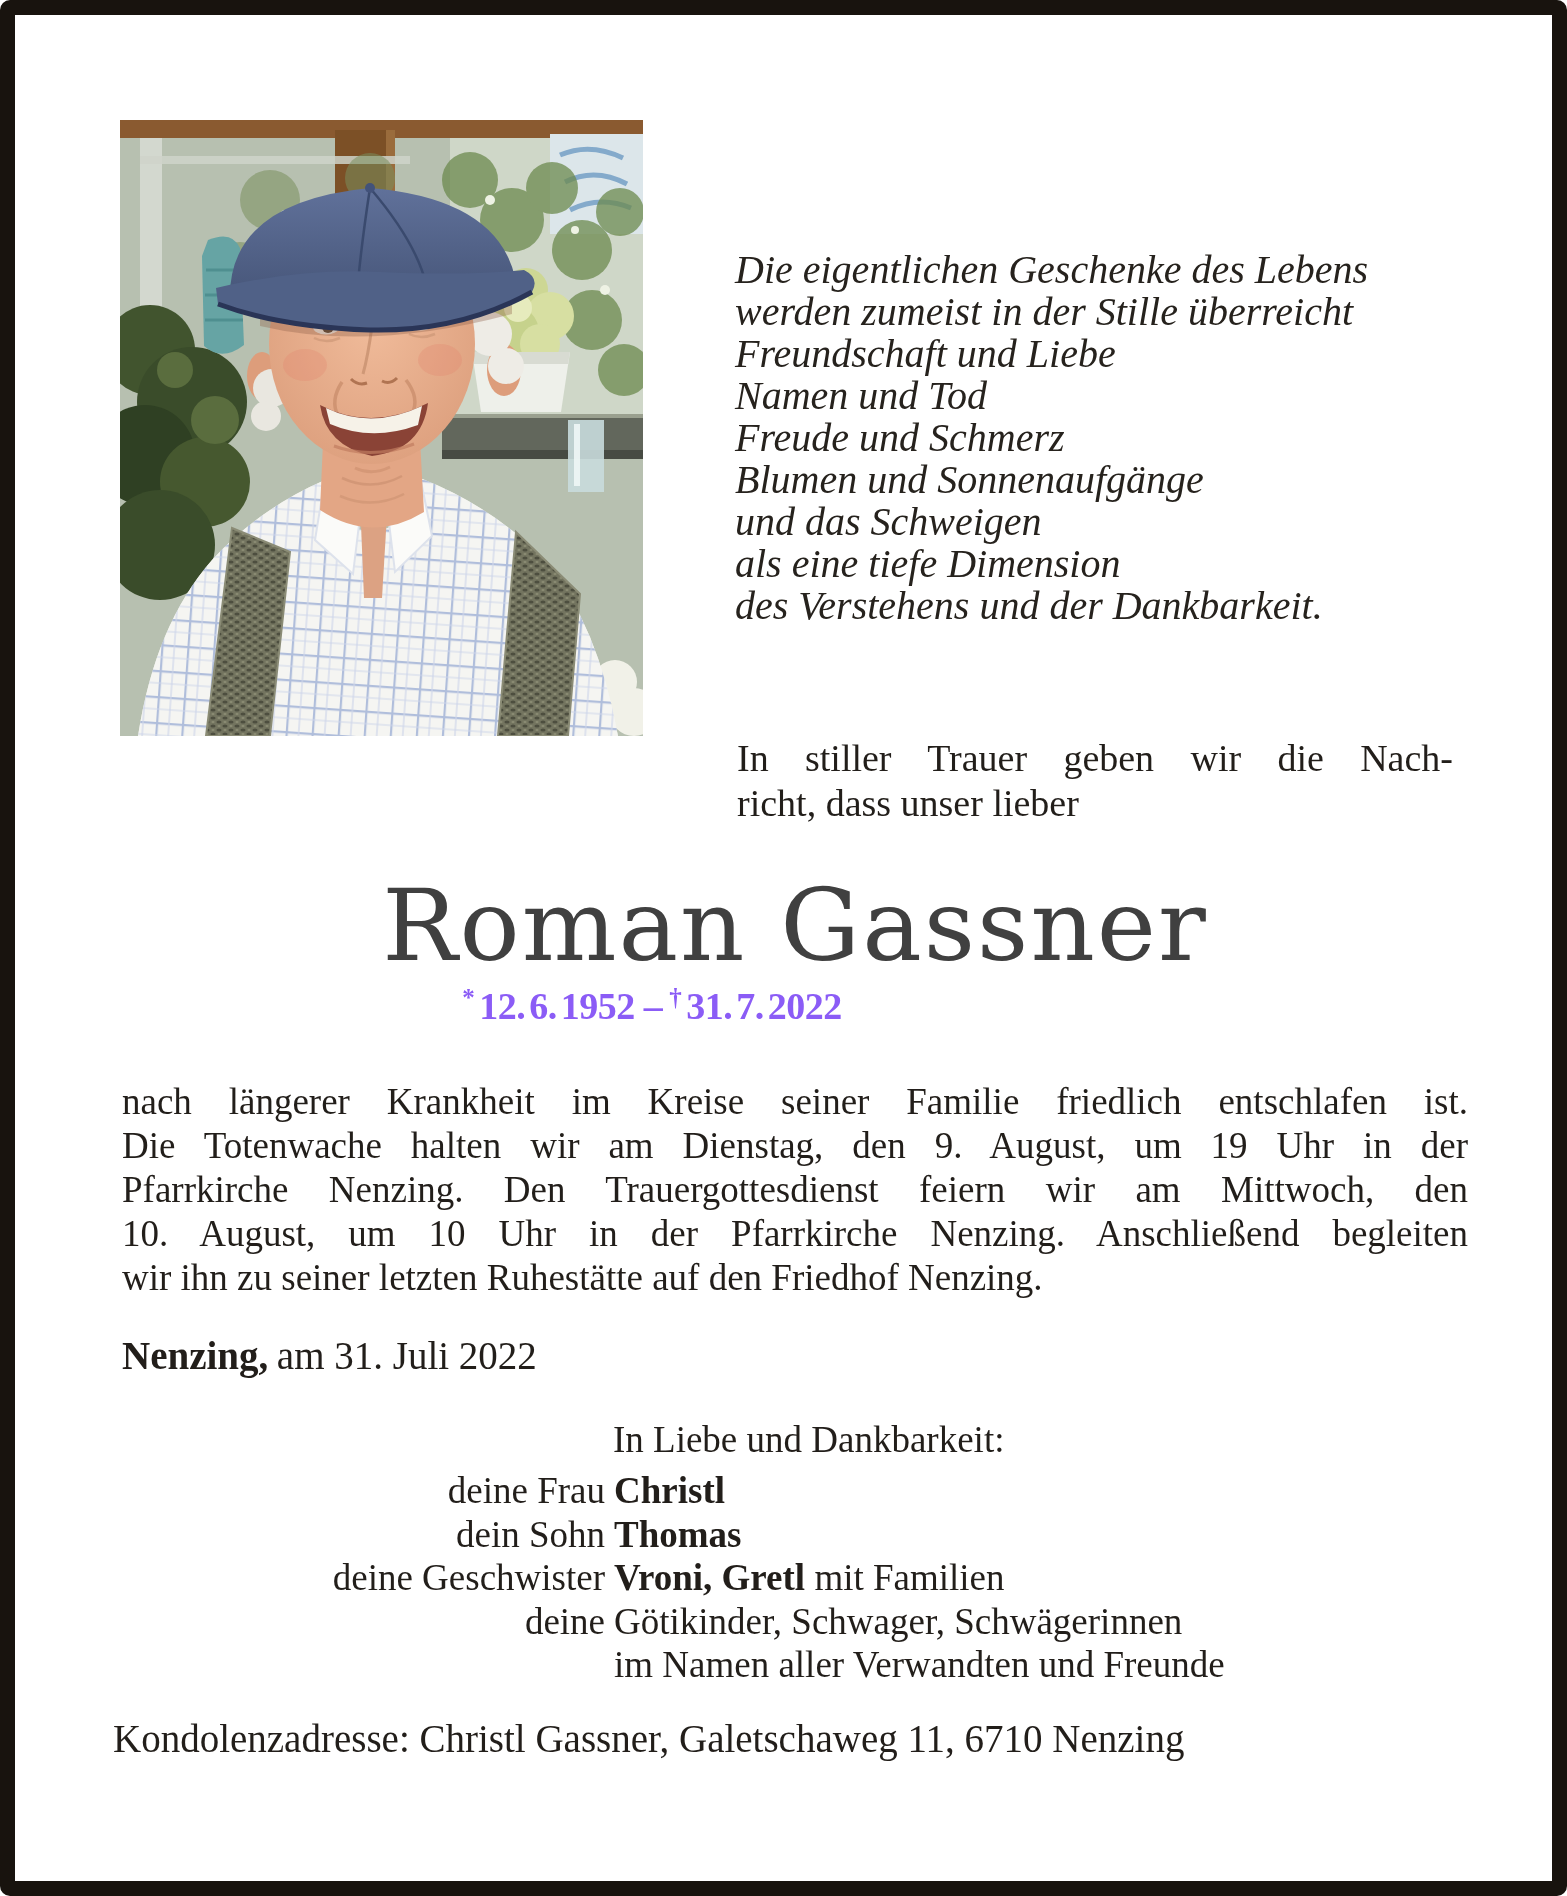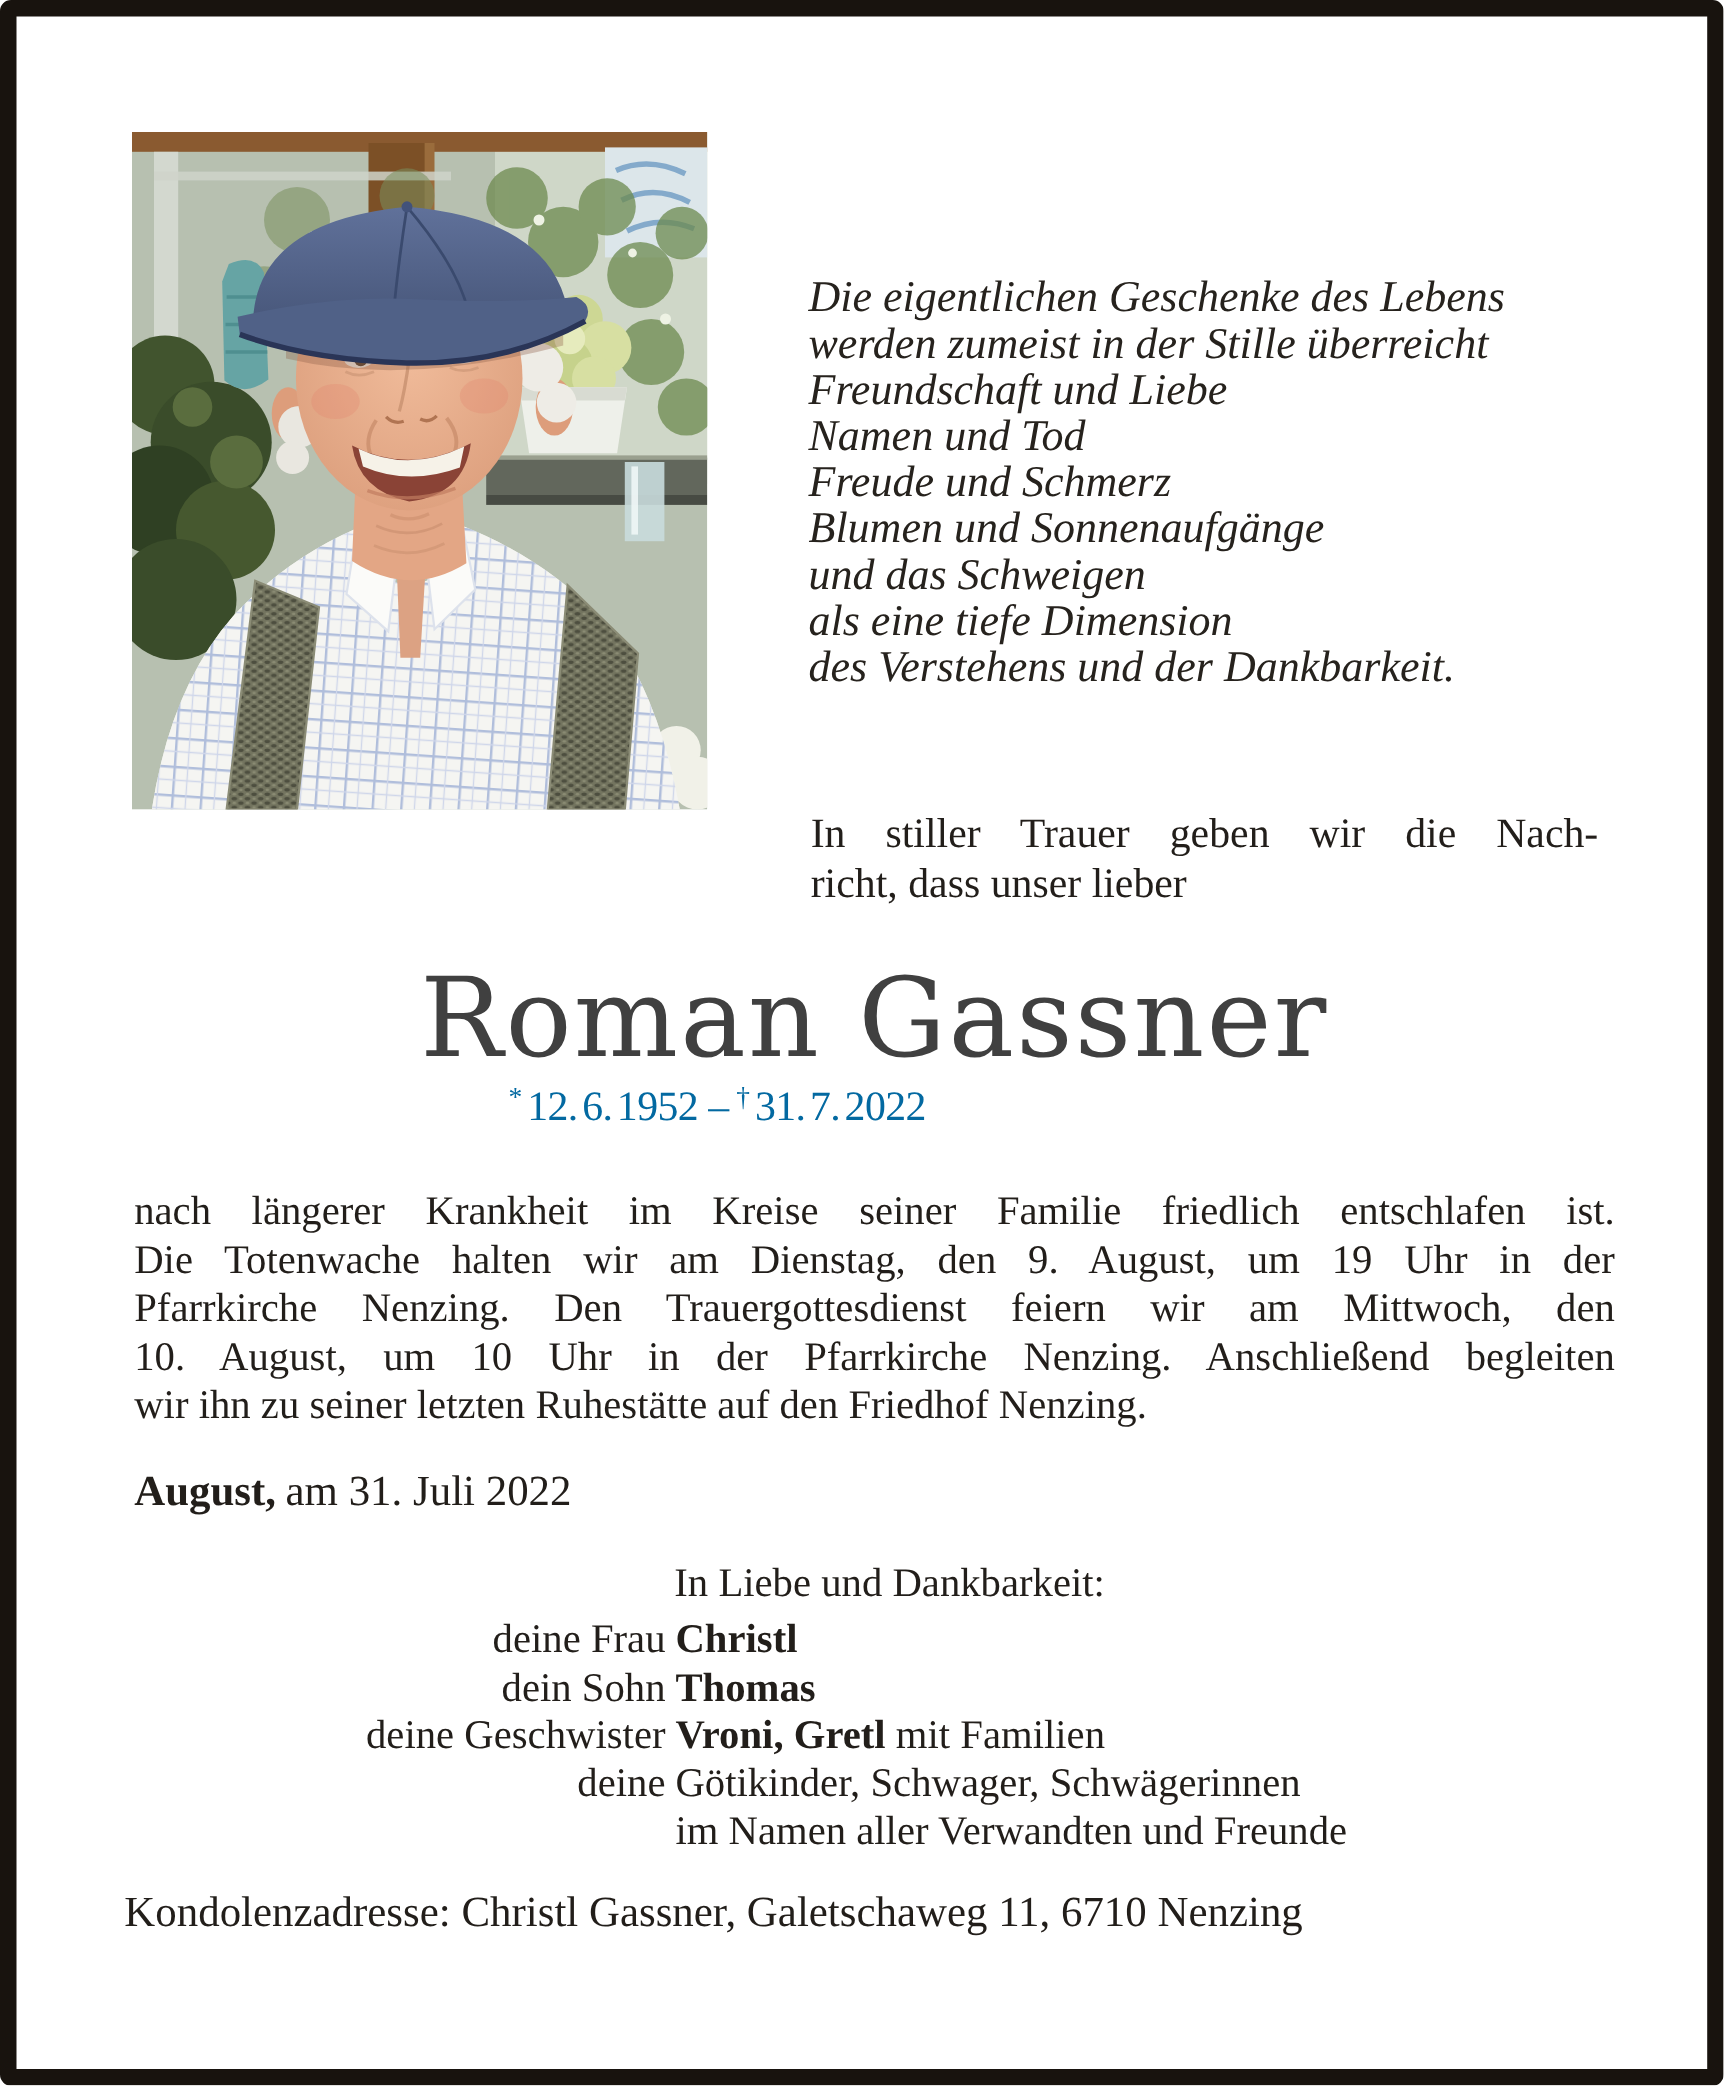--- a/index.html
+++ b/index.html
@@ -14,21 +14,21 @@
         font-style:italic;font-size:40px;line-height:42px;color:#26221d;margin-top:40px;}
 
   .intro{position:absolute;left:737px;top:736px;width:716px;font-size:38px;line-height:45px;}
   .stretch{text-align:justify;text-align-last:justify;}
 
   .name{position:absolute;left:122px;top:868px;width:1346px;text-align:center;
         font-family:"DejaVu Serif","Liberation Serif",serif;font-size:100px;line-height:1.15;
         letter-spacing:2px;color:#404040;}
 
   .dates{position:absolute;left:122px;top:984px;width:1060px;text-align:center;
-         font-weight:normal;font-size:38px;letter-spacing:-0.5px;word-spacing:-5px;color:#0369a1;}
+         font-weight:bold;font-size:38px;letter-spacing:-0.5px;word-spacing:-5px;color:#8b5cf6;}
   .dates .sym{font-size:25px;vertical-align:13px;margin-right:5px;}
   .dates .dash{margin:0 7px 0 9px;}
 
   .announce{position:absolute;left:122px;top:1080px;width:1346px;font-size:37px;line-height:44px;}
 
   .dateline{position:absolute;left:122px;top:1333px;font-size:39px;}
   .dateline .place{font-weight:bold;}
   .dateline .rest{margin-left:0.22em;}
 
   .closing-head{position:absolute;left:613px;top:1418px;font-size:37px;}
@@ -246,21 +246,21 @@
 
   <div class="announce">
     <div class="stretch">nach längerer Krankheit im Kreise seiner Familie friedlich entschlafen ist.</div>
     <div class="stretch">Die Totenwache halten wir am Dienstag, den 9. August, um 19 Uhr in der</div>
     <div class="stretch">Pfarrkirche Nenzing. Den Trauergottesdienst feiern wir am Mittwoch, den</div>
     <div class="stretch">10. August, um 10 Uhr in der Pfarrkirche Nenzing. Anschließend begleiten</div>
     <div>wir ihn zu seiner letzten Ruhestätte auf den Friedhof Nenzing.</div>
   </div>
 
   <div class="dateline">
-    <span class="place">August,</span><span class="rest">am 31. Juli 2022</span>
+    <span class="place">Nenzing,</span><span class="rest">am 31. Juli 2022</span>
   </div>
 
   <div class="closing-head">In Liebe und Dankbarkeit:</div>
 
   <div class="family">
     <div class="fam-row">
       <div class="fam-label">deine Frau</div>
       <div class="fam-names"><span class="b">Christl</span><span></span></div>
     </div>
     <div class="fam-row">

